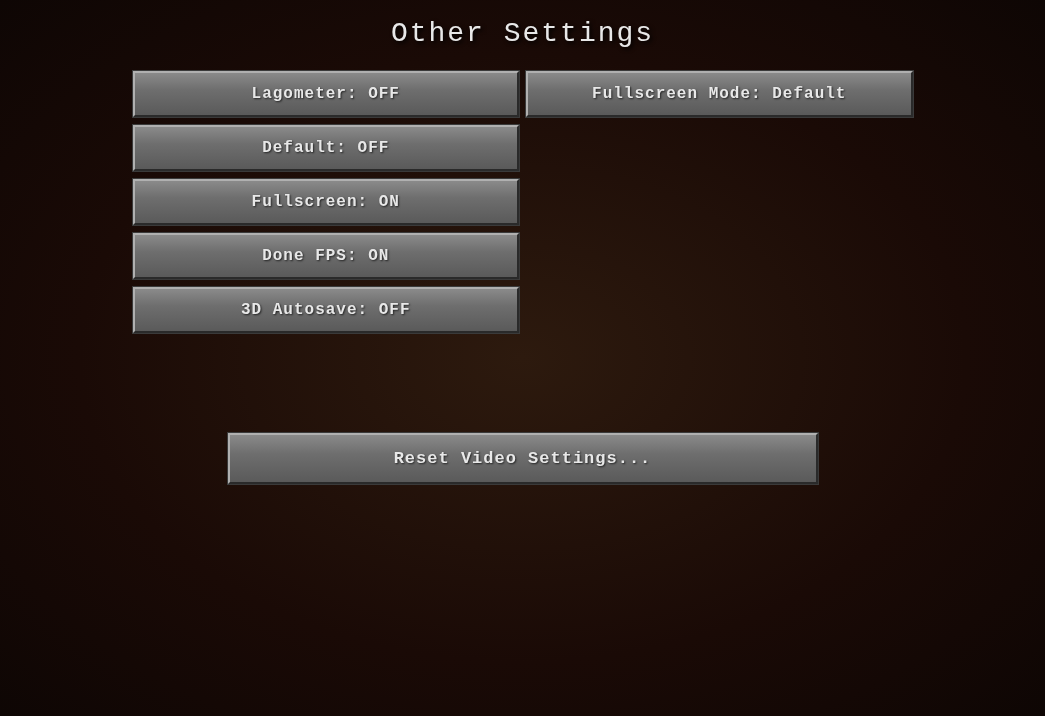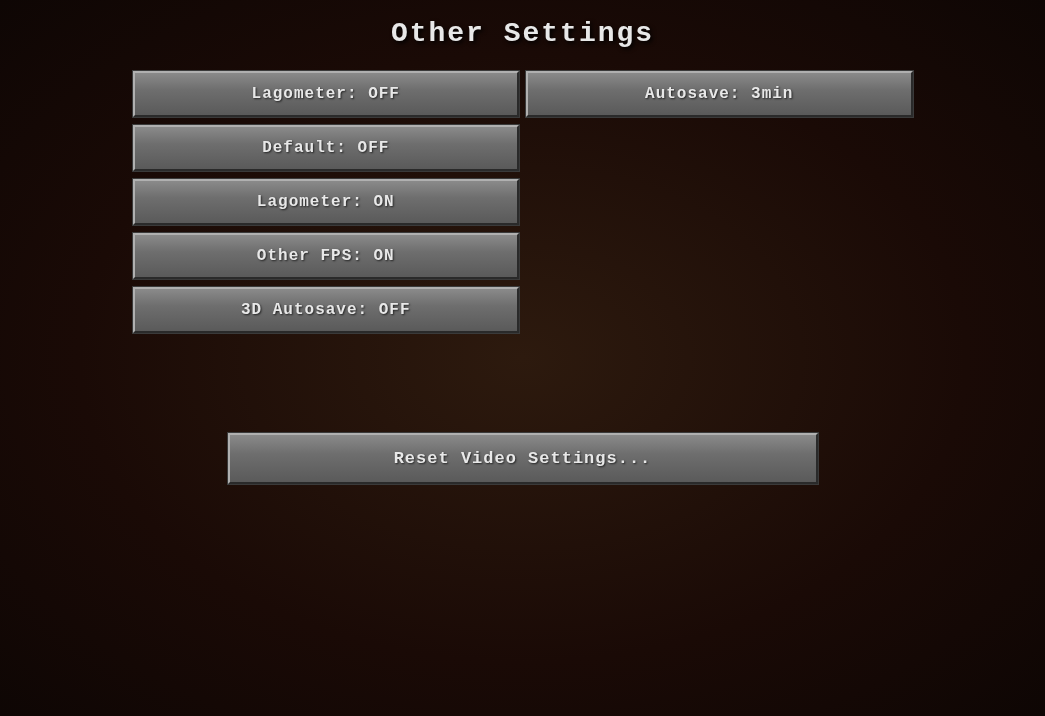--- a/index.html
+++ b/index.html
@@ -17,21 +17,21 @@
       display: flex;
       flex-direction: column;
       align-items: center;
       font-family: 'Courier New', monospace;
       overflow: hidden;
     }
 
     .page-title {
       color: #e8e8e8;
       font-size: 28px;
-      font-weight: bold;
+      font-weight: normal;
       letter-spacing: 2px;
       margin-top: 18px;
       margin-bottom: 22px;
       text-shadow: 2px 2px 4px #000;
       font-family: 'Courier New', monospace;
     }
 
     .settings-grid {
       display: flex;
       gap: 7px;
@@ -99,25 +99,25 @@
   </style>
 </head>
 <body>
 
 <h1 class="page-title">Other Settings</h1>
 
 <div class="settings-grid">
   <div class="settings-col">
     <button class="mc-button">Lagometer: OFF</button>
     <button class="mc-button">Default: OFF</button>
-    <button class="mc-button">Lagometer: ON</button>
-    <button class="mc-button">Other FPS: ON</button>
+    <button class="mc-button">Fullscreen: ON</button>
+    <button class="mc-button">Done FPS: ON</button>
     <button class="mc-button">3D Autosave: OFF</button>
   </div>
 
   <div class="settings-col">
-    <button class="mc-button">Autosave: 3min</button>
+    <button class="mc-button">Fullscreen Mode: Default</button>
   </div>
 </div>
 
 <div class="bottom-buttons">
   <button class="mc-button-wide">Reset Video Settings...</button>
 </div>
 
 </body></html>

